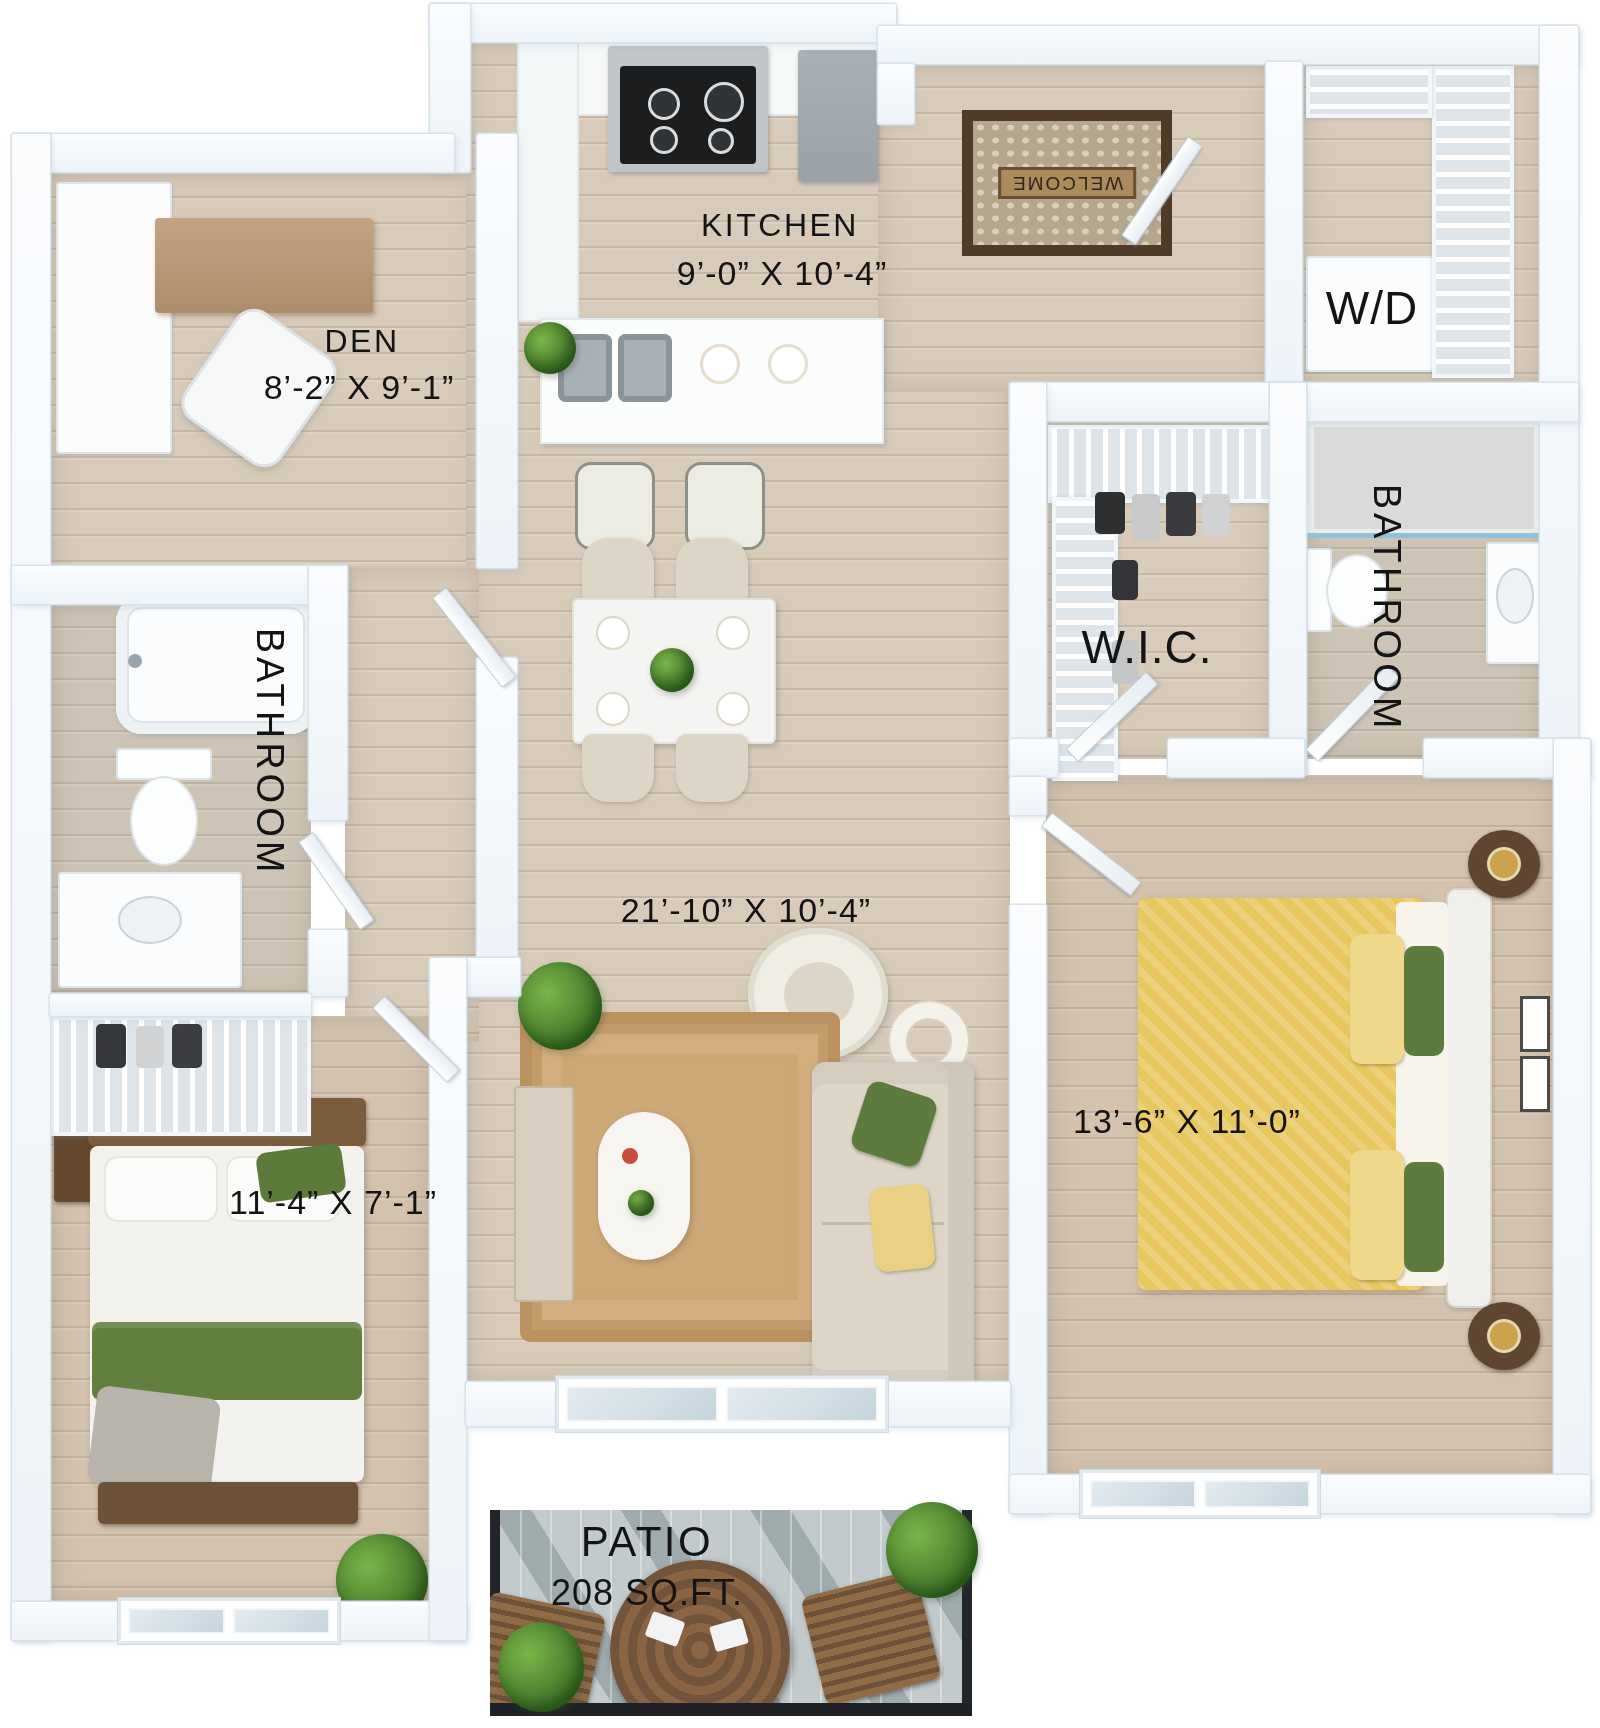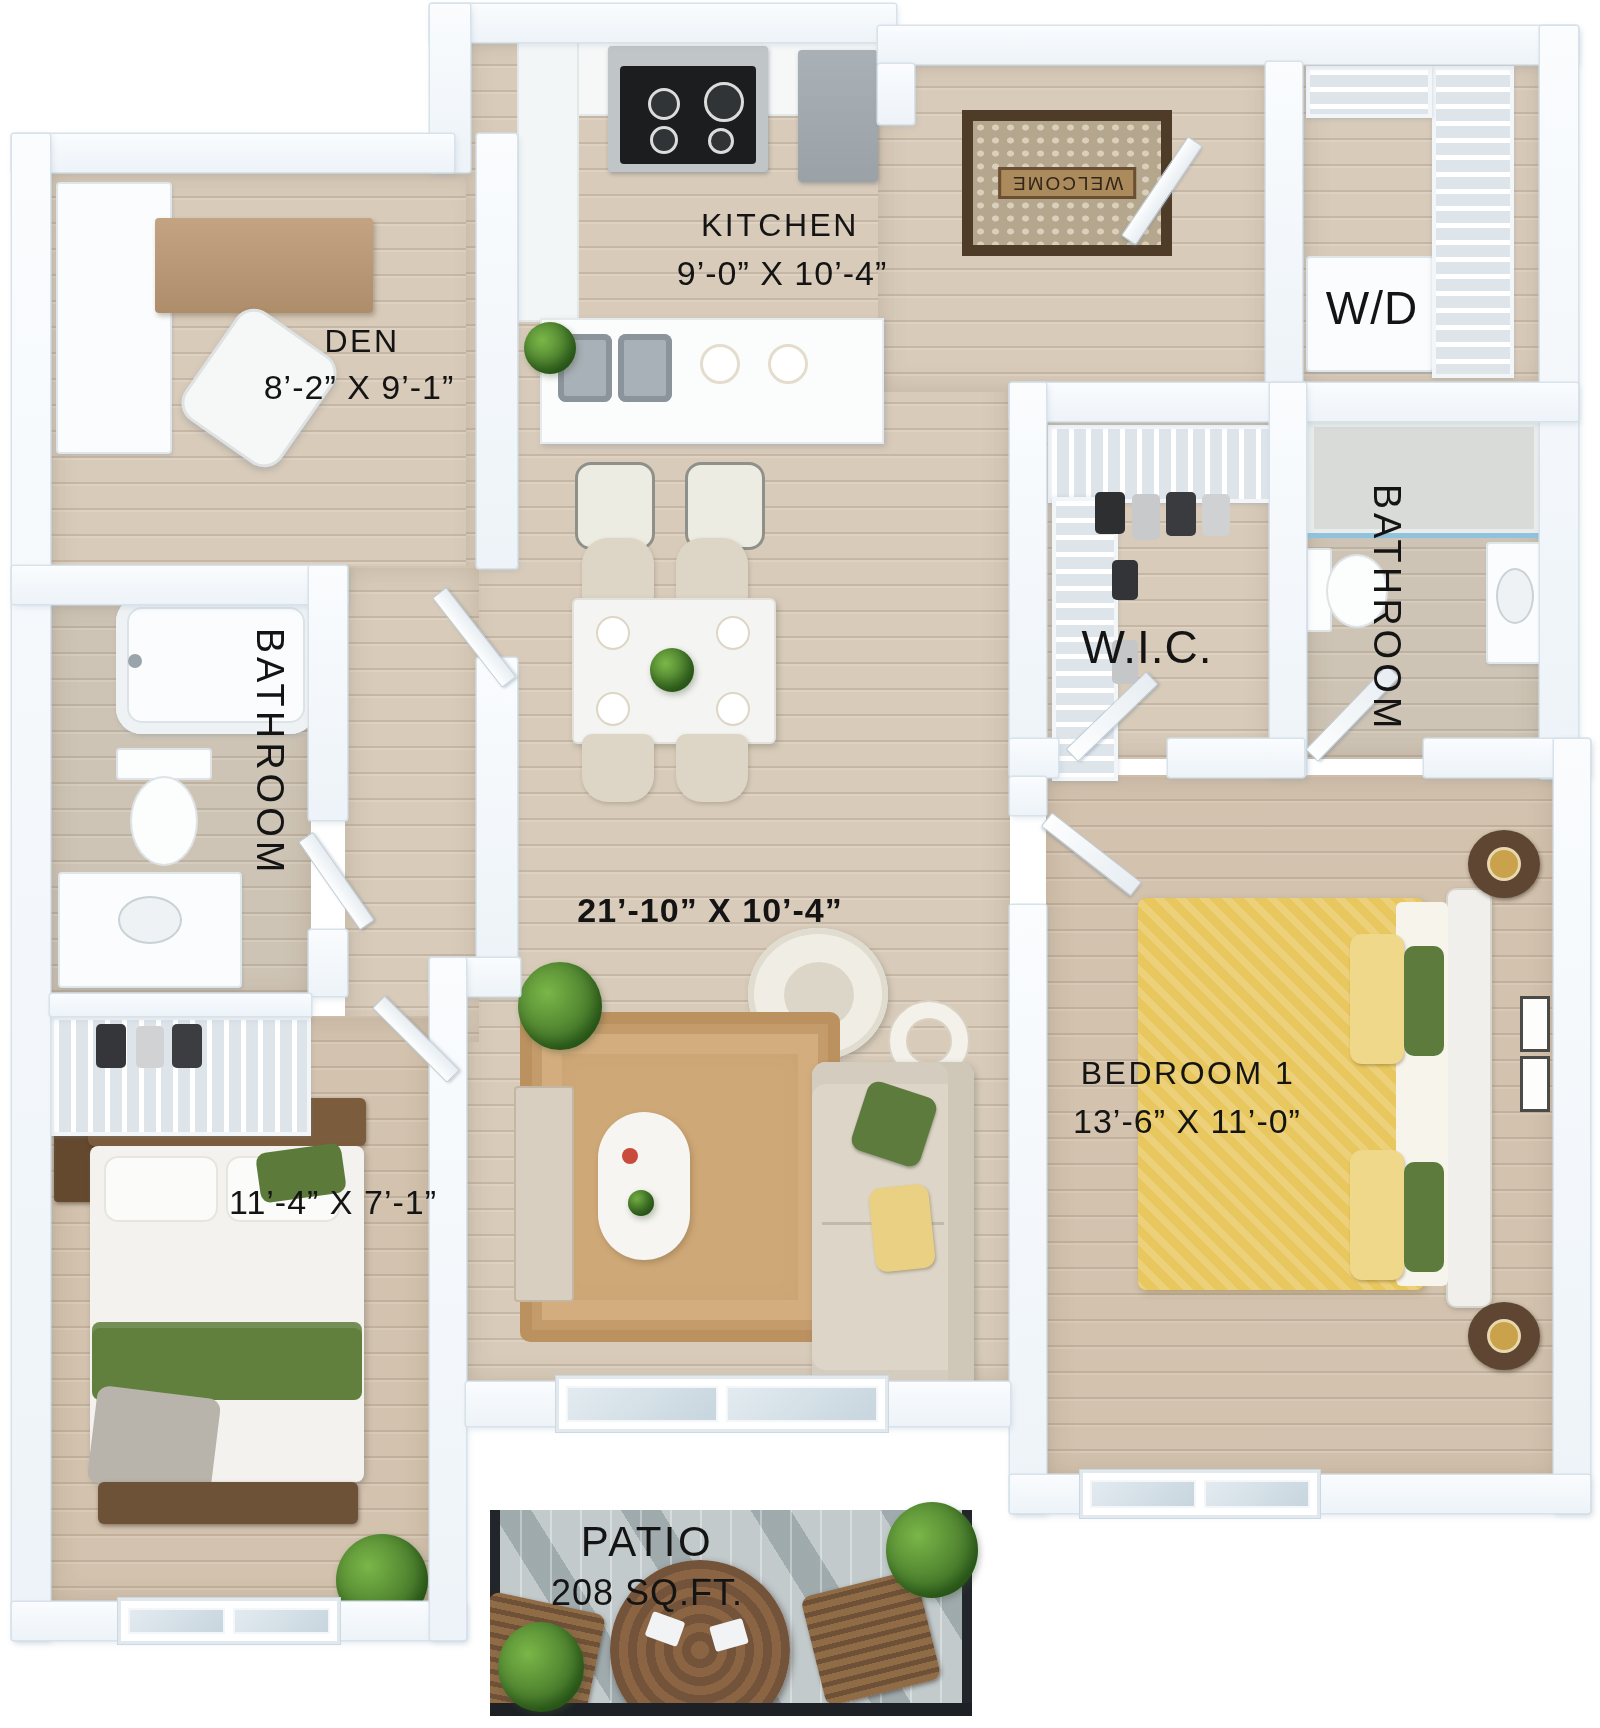--- a/index.html
+++ b/index.html
@@ -231,23 +231,22 @@
   <div class="label room-name" style="left:362px;top:341px;">DEN</div>
   <div class="label room-dims" style="left:359px;top:387px;">8’-2” X 9’-1”</div>
 
   <div class="label small-name" style="left:1372px;top:308px;">W/D</div>
 
   <div class="label small-name" style="left:1147px;top:647px;">W.I.C.</div>
 
   <div class="label vlabel" style="left:1386px;top:608px;">BATHROOM</div>
   <div class="label vlabel" style="left:269px;top:752px;">BATHROOM</div>
 
-  <div class="label room-dims" style="left:710px;top:910px;font-weight:bold;">21’-10” X 10’-4”</div>
-
-  <div class="label room-name" style="left:1188px;top:1073px;">BEDROOM 1</div>
+  <div class="label room-dims" style="left:746px;top:910px;">21’-10” X 10’-4”</div>
+
   <div class="label room-dims" style="left:1187px;top:1121px;">13’-6” X 11’-0”</div>
 
   <div class="label room-dims" style="left:333px;top:1202px;">11’-4” X 7’-1”</div>
 
   <div class="label room-name" style="left:647px;top:1542px;font-size:42px;">PATIO</div>
   <div class="label room-dims" style="left:647px;top:1593px;font-size:36px;">208 SQ.FT.</div>
 
 </div>
 
 </body></html>

